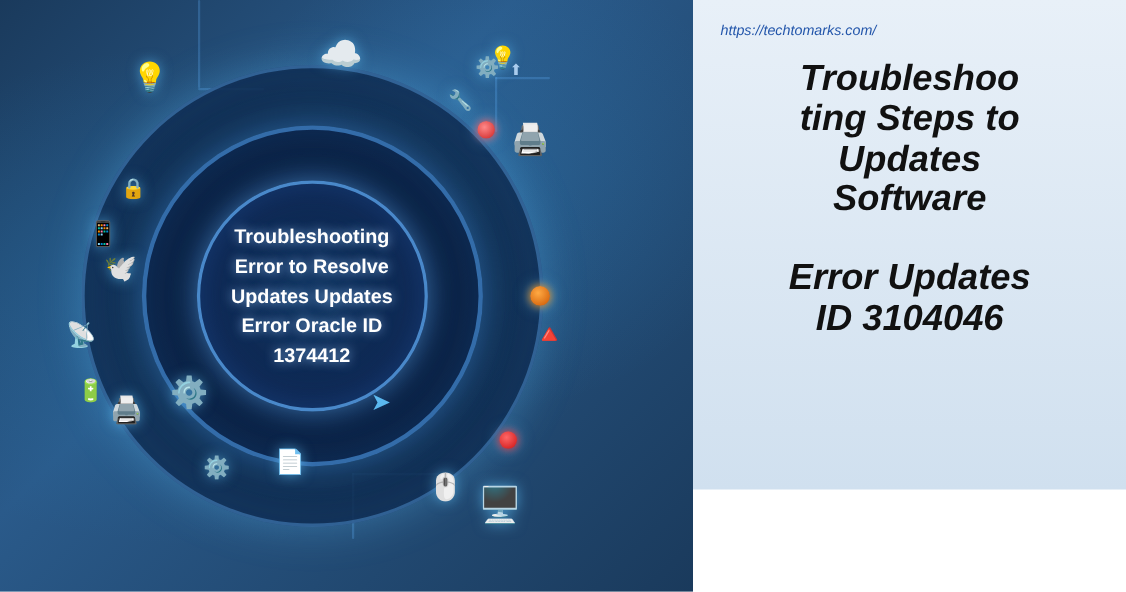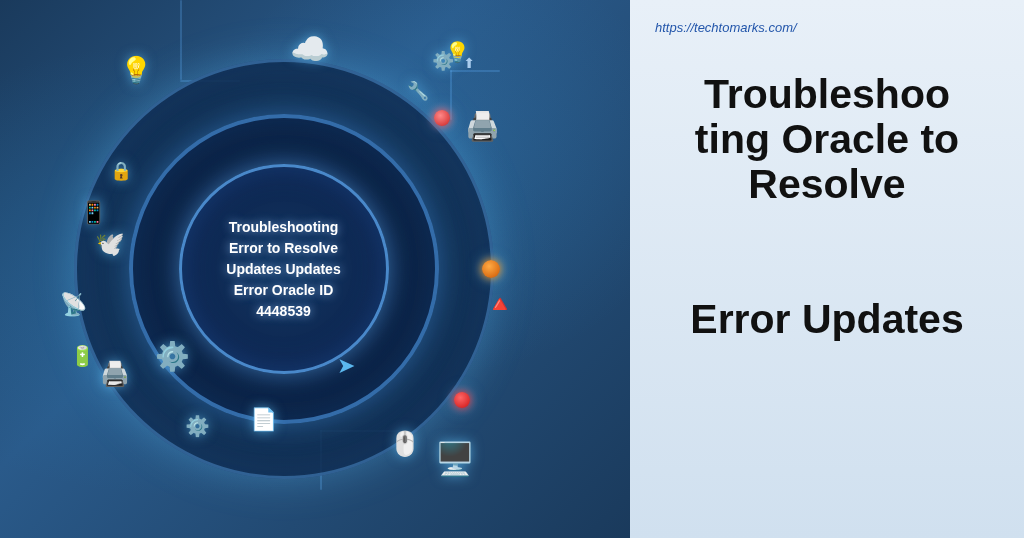--- a/index.html
+++ b/index.html
@@ -77,21 +77,21 @@
         inset 0 0 30px rgba(40, 100, 180, 0.4);
       display: flex;
       align-items: center;
       justify-content: center;
       flex-direction: column;
     }
 
     .center-text {
       text-align: center;
       color: white;
-      font-size: 14px;
+      font-size: 18px;
       font-weight: bold;
       line-height: 1.5;
       padding: 15px;
       text-shadow: 0 0 10px rgba(150, 200, 255, 0.8);
     }
 
     
     .ring-arrow {
       position: absolute;
       bottom: -8px;
@@ -145,45 +145,45 @@
     
     .circuit-line {
       position: absolute;
       background: rgba(100, 180, 255, 0.25);
       border-radius: 2px;
     }
 
     
     .right-panel {
       width: 394px;
-      height: 538px;
+      height: 445px;
       background: linear-gradient(180deg, #e8f0f8 0%, #d0e0ef 100%);
       display: flex;
       flex-direction: column;
       align-items: flex-start;
       justify-content: flex-start;
       padding: 20px 25px;
-      gap: 19px;
     }
 
     .website-url {
       font-size: 13px;
       color: #2255aa;
       margin-bottom: 18px;
       text-decoration: none;
       font-style: italic;
     }
 
     .main-title {
-      font-size: 41px;
+      font-size: 33px;
       font-weight: 900;
       color: #111111;
       line-height: 1.1;
       text-align: center;
       width: 100%;
+      font-style: italic;
     }
   </style>
 </head>
 <body>
 
 <div class="left-panel">
   <div class="bg-circuit"></div>
 
   <div class="circuit-line" style="width:2px;height:80px;top:0;left:180px;"></div>
   <div class="circuit-line" style="width:60px;height:2px;top:80px;left:180px;"></div>
@@ -193,21 +193,21 @@
   <div class="circuit-line" style="width:50px;height:2px;top:70px;left:450px;"></div>
 
   <div class="outer-ring">
     <div class="middle-ring">
       <div class="inner-ring">
         <div class="center-text">
           <span>Troubleshooting</span><br>
           <span>Error to Resolve</span><br>
           <span>Updates Updates</span><br>
           <span>Error Oracle ID</span><br>
-          <span>4448539</span>
+          <span>1374412</span>
         </div>
         <div class="ring-arrow">➤</div>
       </div>
     </div>
   </div>
 
   <div class="icon-item icon-bulb-tl">💡</div>
   <div class="icon-item icon-bulb-r">💡</div>
   <div class="icon-item icon-cloud">☁️</div>
   <div class="icon-item icon-gear-tr">⚙️</div>
@@ -230,19 +230,20 @@
   <div style="position:absolute;top:55px;right:155px;font-size:14px;color:#aaccee;">⬆</div>
   <div style="position:absolute;bottom:170px;left:70px;font-size:20px;color:#aaccee;">🔋</div>
   <div style="position:absolute;bottom:220px;left:60px;font-size:22px;color:#aaccee;">📡</div>
   <div style="position:absolute;top:290px;right:115px;font-size:24px;">🔺</div>
 </div>
 
 <div class="right-panel">
   <div class="website-url">https://techtomarks.com/</div>
   <div class="main-title">
     <span>Troubleshoo</span><br>
-    <span>ting Oracle to</span><br>
-    <span>Resolve</span><br>
-    <br>
+    <span>ting Steps to</span><br>
+    <span>Updates</span><br>
+    <span>Software</span><br>
     <br>
     <span>Error Updates</span><br>
+    <span>ID 3104046</span>
   </div>
 </div>
 
 </body></html>

